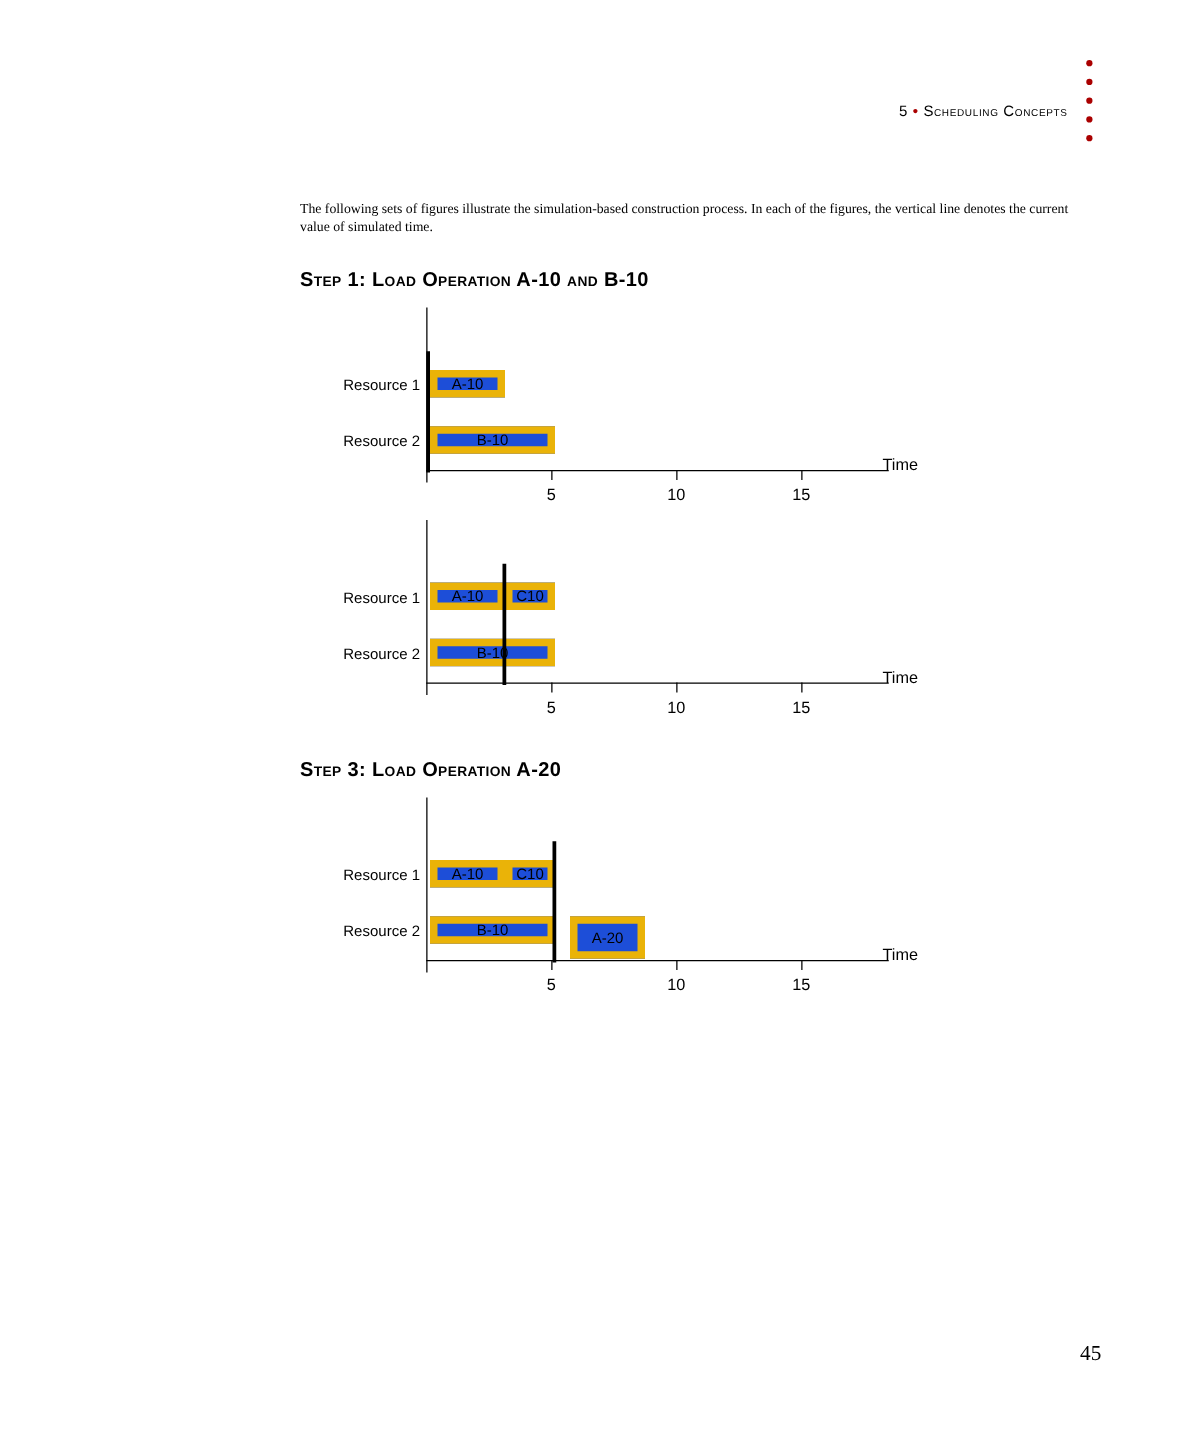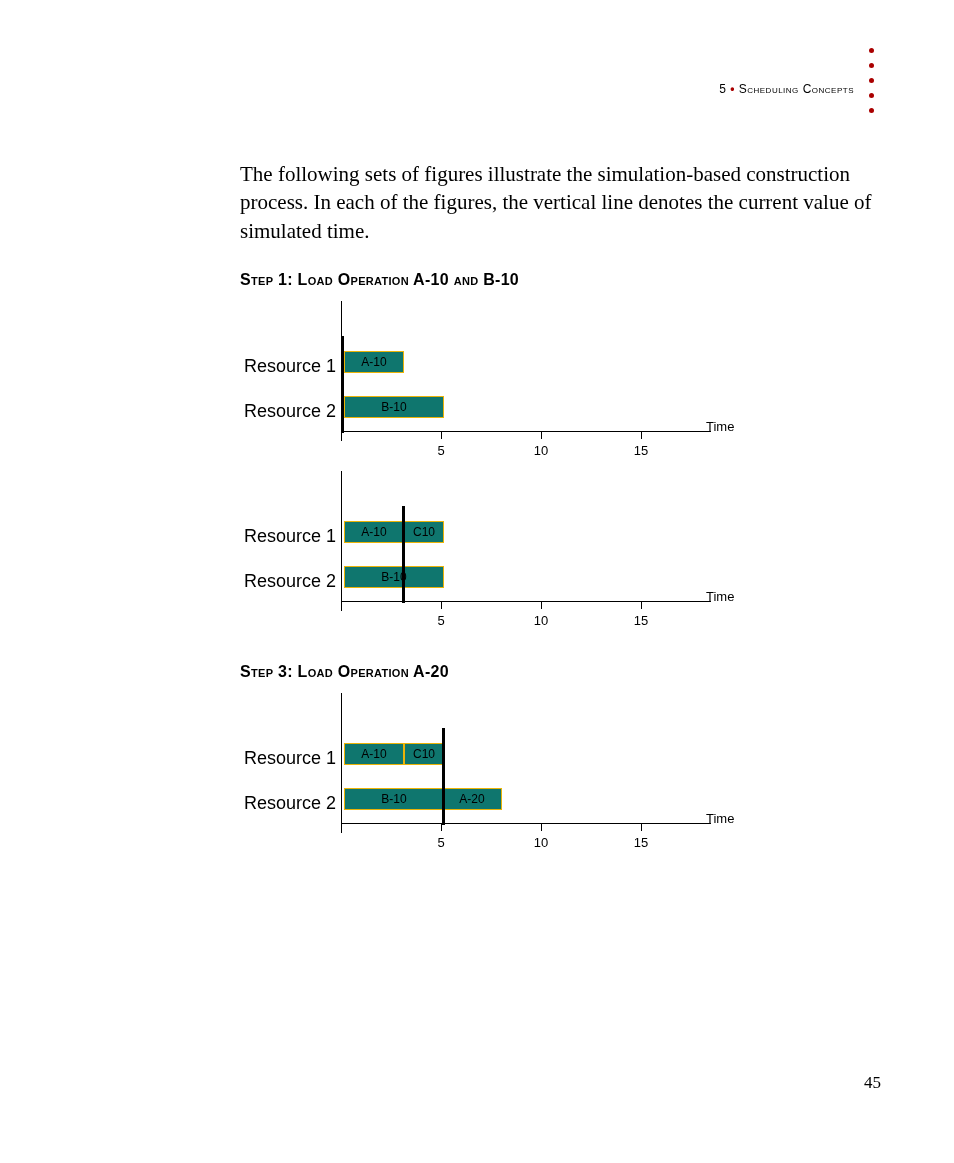--- a/index.html
+++ b/index.html
@@ -45,50 +45,50 @@
   }
   .section-title {
     font-family: Arial, Helvetica, sans-serif;
     font-weight: bold;
     font-variant: small-caps;
     font-size: 16px;
     margin-bottom: 6px;
     letter-spacing: 0.3px;
   }
   .body-text {
-    font-size: 21px;
+    font-size: 11px;
     line-height: 1.35;
     margin-bottom: 26px;
   }
   .step-title {
     font-family: Arial, Helvetica, sans-serif;
     font-weight: bold;
     font-variant: small-caps;
     font-size: 16px;
     margin-top: 22px;
     margin-bottom: 12px;
     letter-spacing: 0.3px;
   }
   .chart-wrap {
     position: relative;
     height: 170px;
     margin-left: 6px;
   }
   .ylabel {
     position: absolute;
     font-family: Arial, Helvetica, sans-serif;
-    font-size: 18px;
+    font-size: 12px;
     right: calc(100% - 90px);
     text-align: right;
     white-space: nowrap;
   }
   .bar {
     position: absolute;
-    border: 1px solid #eab308;
-    background: #0f766e;
+    border: 6px solid #eab308;
+    background: #1d4ed8;
     font-family: Arial, Helvetica, sans-serif;
     font-size: 12px;
     display: flex;
     align-items: center;
     justify-content: center;
     box-sizing: border-box;
   }
   .axis-x {
     position: absolute;
     left: 95px;
@@ -190,21 +190,21 @@
 
     <div class="step-title">Step 3: Load Operation A-20</div>
     <div class="chart-wrap">
       <div class="axis-y" style="top:0;height:140px"></div>
       <div class="axis-x" style="top:130px"></div>
       <div class="ylabel" style="top:55px">Resource 1</div>
       <div class="ylabel" style="top:100px">Resource 2</div>
       <div class="bar" style="left:98px;top:50px;width:60px;height:22px">A-10</div>
       <div class="bar" style="left:158px;top:50px;width:40px;height:22px">C10</div>
       <div class="bar" style="left:98px;top:95px;width:100px;height:22px">B-10</div>
-      <div class="bar" style="left:196px;top:95px;width:60px;height:22px">A-20</div>
+      <div class="bar" style="left:210px;top:95px;width:60px;height:34px">A-20</div>
       <div class="vline" style="left:196px;top:35px;height:97px"></div>
       <div class="tick" style="left:195px;top:130px"></div>
       <div class="tick" style="left:295px;top:130px"></div>
       <div class="tick" style="left:395px;top:130px"></div>
       <div class="tick-label" style="left:195px;top:142px">5</div>
       <div class="tick-label" style="left:295px;top:142px">10</div>
       <div class="tick-label" style="left:395px;top:142px">15</div>
       <div class="time-label" style="left:460px;top:118px">Time</div>
     </div>
   </div>

